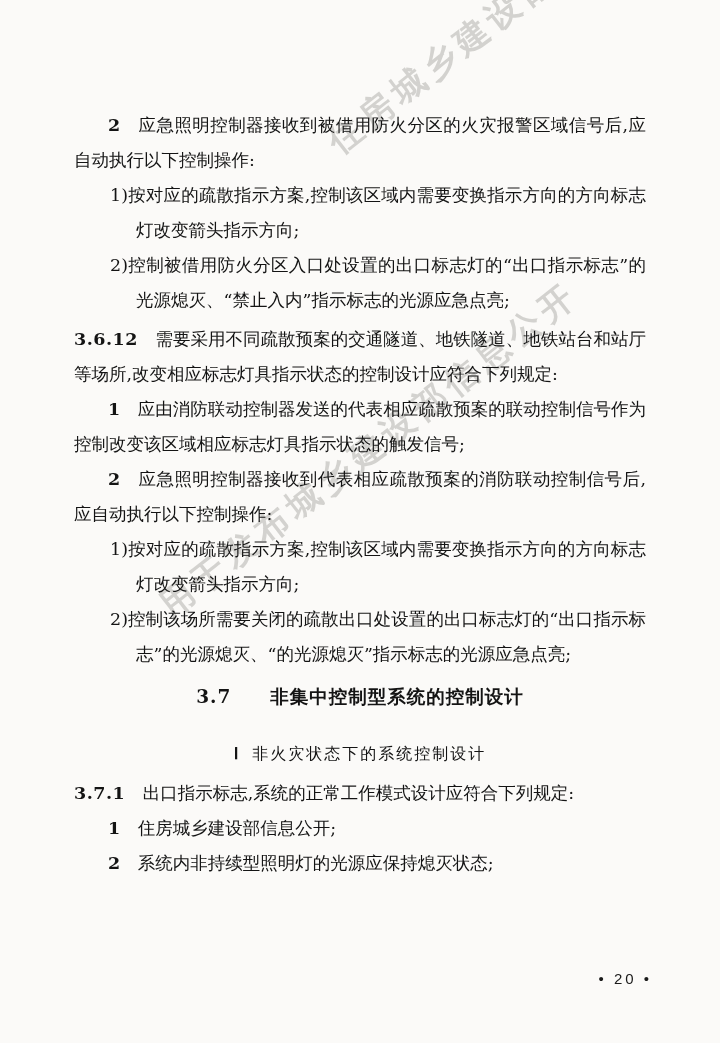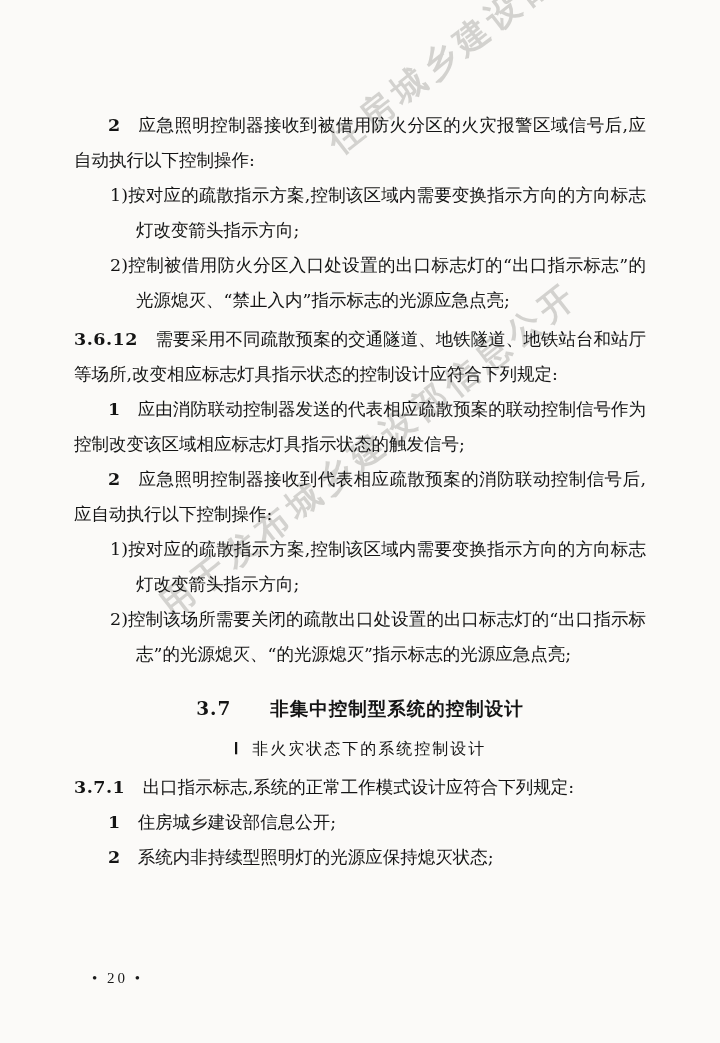--- a/index.html
+++ b/index.html
@@ -93,46 +93,46 @@
   }
   .item-bold {
     font-weight: bold;
   }
   .section-title {
     text-align: center;
     font-family: "DejaVu Serif", "Liberation Serif", serif;
     font-weight: bold;
     font-size: 18.5px;
     line-height: 34px;
-    margin-top: 20px;
+    margin-top: 8px;
     margin-bottom: 4px;
     letter-spacing: 1px;
   }
   .subsection-title {
     text-align: center;
-    font-family: Liberation Sans, sans-serif;
+    font-family: Liberation Mono, monospace;
     font-size: 16px;
     line-height: 34px;
     letter-spacing: 2px;
-    margin-top: 6px;
+    margin-top: 24px;
   }
   .subsection-title .rn {
     font-weight: bold;
     margin-right: 14px;
     letter-spacing: 0;
   }
   .footer {
     position: absolute;
     left: 0;
     bottom: 56px;
     width: 652px;
-    text-align: left;
+    text-align: right;
     padding-left: 92px;
     box-sizing: border-box;
-    font-family: Liberation Serif, serif;
+    font-family: Liberation Sans, sans-serif;
     font-size: 15px;
     color: #1a1a1a;
     letter-spacing: 3px;
     z-index: 3;
   }
 </style>
 </head>
 <body>
 
 <div class="page">

